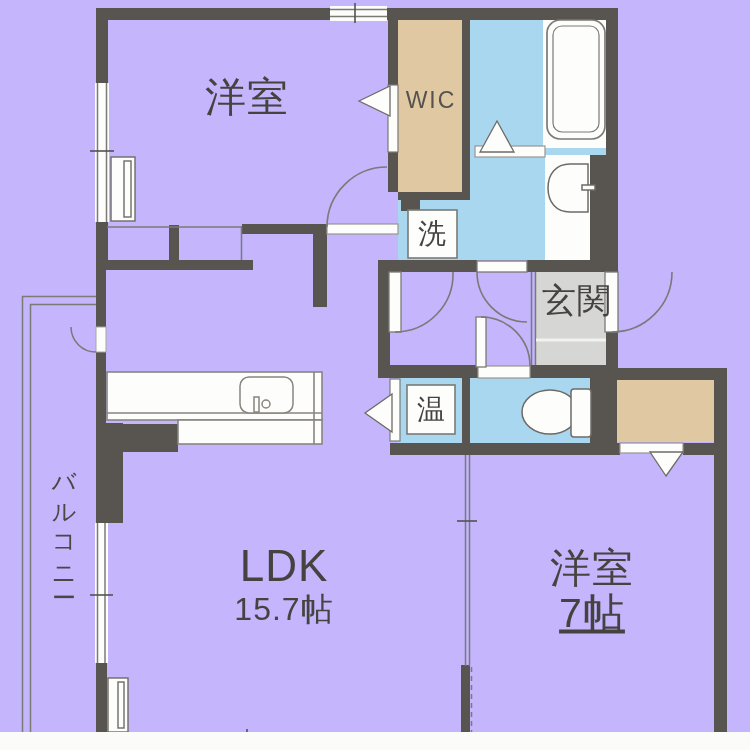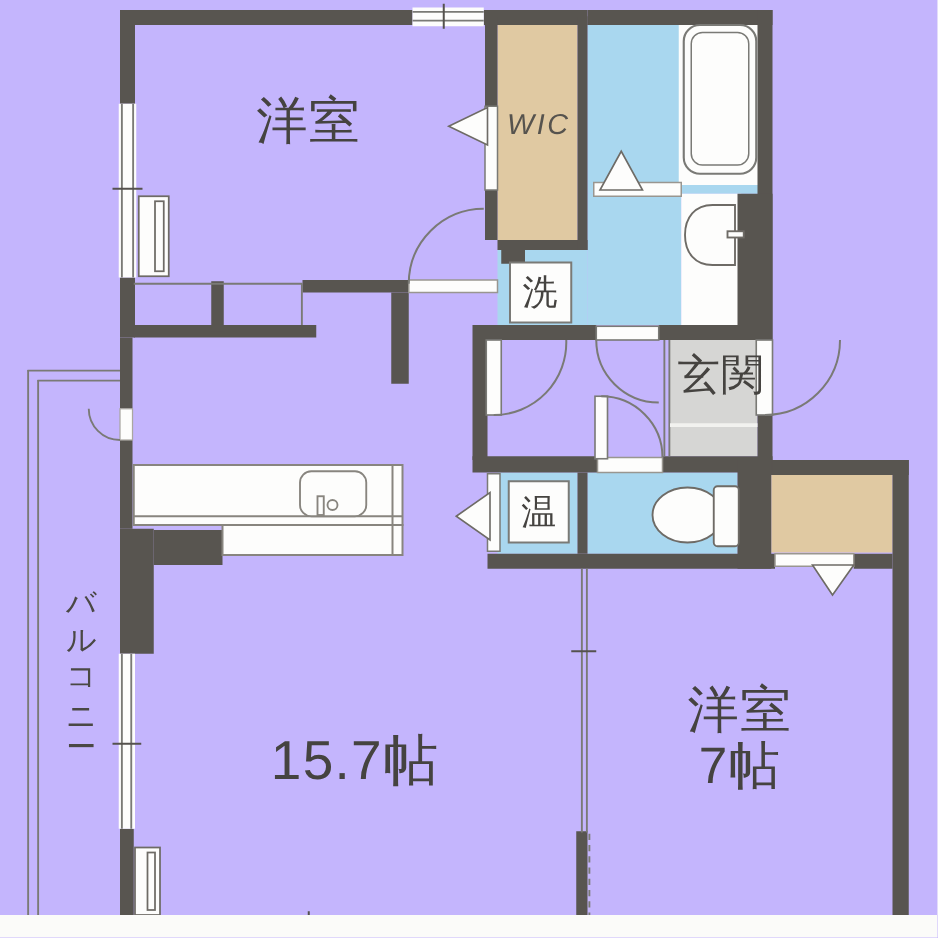--- a/index.html
+++ b/index.html
@@ -2,21 +2,21 @@
 <html><head>
 <meta charset="utf-8">
 <style>
   html,body{margin:0;padding:0;background:#fbfbf9;}
   #plan{position:relative;width:750px;height:732px;background:#c4b5fd;overflow:hidden;
         font-family:"Liberation Sans","DejaVu Sans",sans-serif;}
   #plan svg{position:absolute;left:0;top:0;}
   .lbl{position:absolute;transform:translate(-50%,-50%);color:#454340;white-space:nowrap;
        font-family:"Liberation Sans","DejaVu Sans",sans-serif;line-height:1;}
   .room-big{font-size:41px;letter-spacing:1px;}
-  .lbl-wic{font-size:23px;color:#56534e;letter-spacing:2px;font-style:italic;}
+  .lbl-wic{font-size:23px;color:#56534e;letter-spacing:2px;}
   .lbl-genkan{font-size:34px;letter-spacing:1px;}
   .lbl-box{font-size:28px;}
   .lbl-balcony{font-size:24px;writing-mode:vertical-rl;text-orientation:mixed;
                transform:translate(-50%,0);letter-spacing:5px;color:#4a4844;}
 </style>
 </head>
 <body>
 
 <div id="plan">
 <svg width="750" height="750" viewBox="0 0 750 750">
@@ -222,19 +222,20 @@
 
   <div class="lbl room-big" style="left:247px;top:97px;">洋室</div>
 
   <div class="lbl lbl-wic" style="left:431px;top:100px;">WIC</div>
 
   <div class="lbl lbl-box" style="left:432px;top:234px;">洗</div>
   <div class="lbl lbl-box" style="left:431px;top:410px;">温</div>
 
   <div class="lbl lbl-genkan" style="left:577px;top:300px;">玄関</div>
 
-  <div class="lbl room-big" style="left:284px;top:609px;font-size:44px;">15.7帖</div>
+  <div class="lbl room-big" style="left:284px;top:566px;font-size:44px;">LDK</div>
+  <div class="lbl room-big" style="left:284px;top:609px;font-size:32px;">15.7帖</div>
 
   <div class="lbl room-big" style="left:592px;top:568px;">洋室</div>
-  <div class="lbl room-big" style="left:592px;top:613px;">7帖</div>
+  <div class="lbl room-big" style="left:592px;top:613px;text-decoration:underline;">7帖</div>
 
   <div class="lbl lbl-balcony" style="left:64px;top:455px;">バルコニー</div>
 </div>
 
 </body></html>

